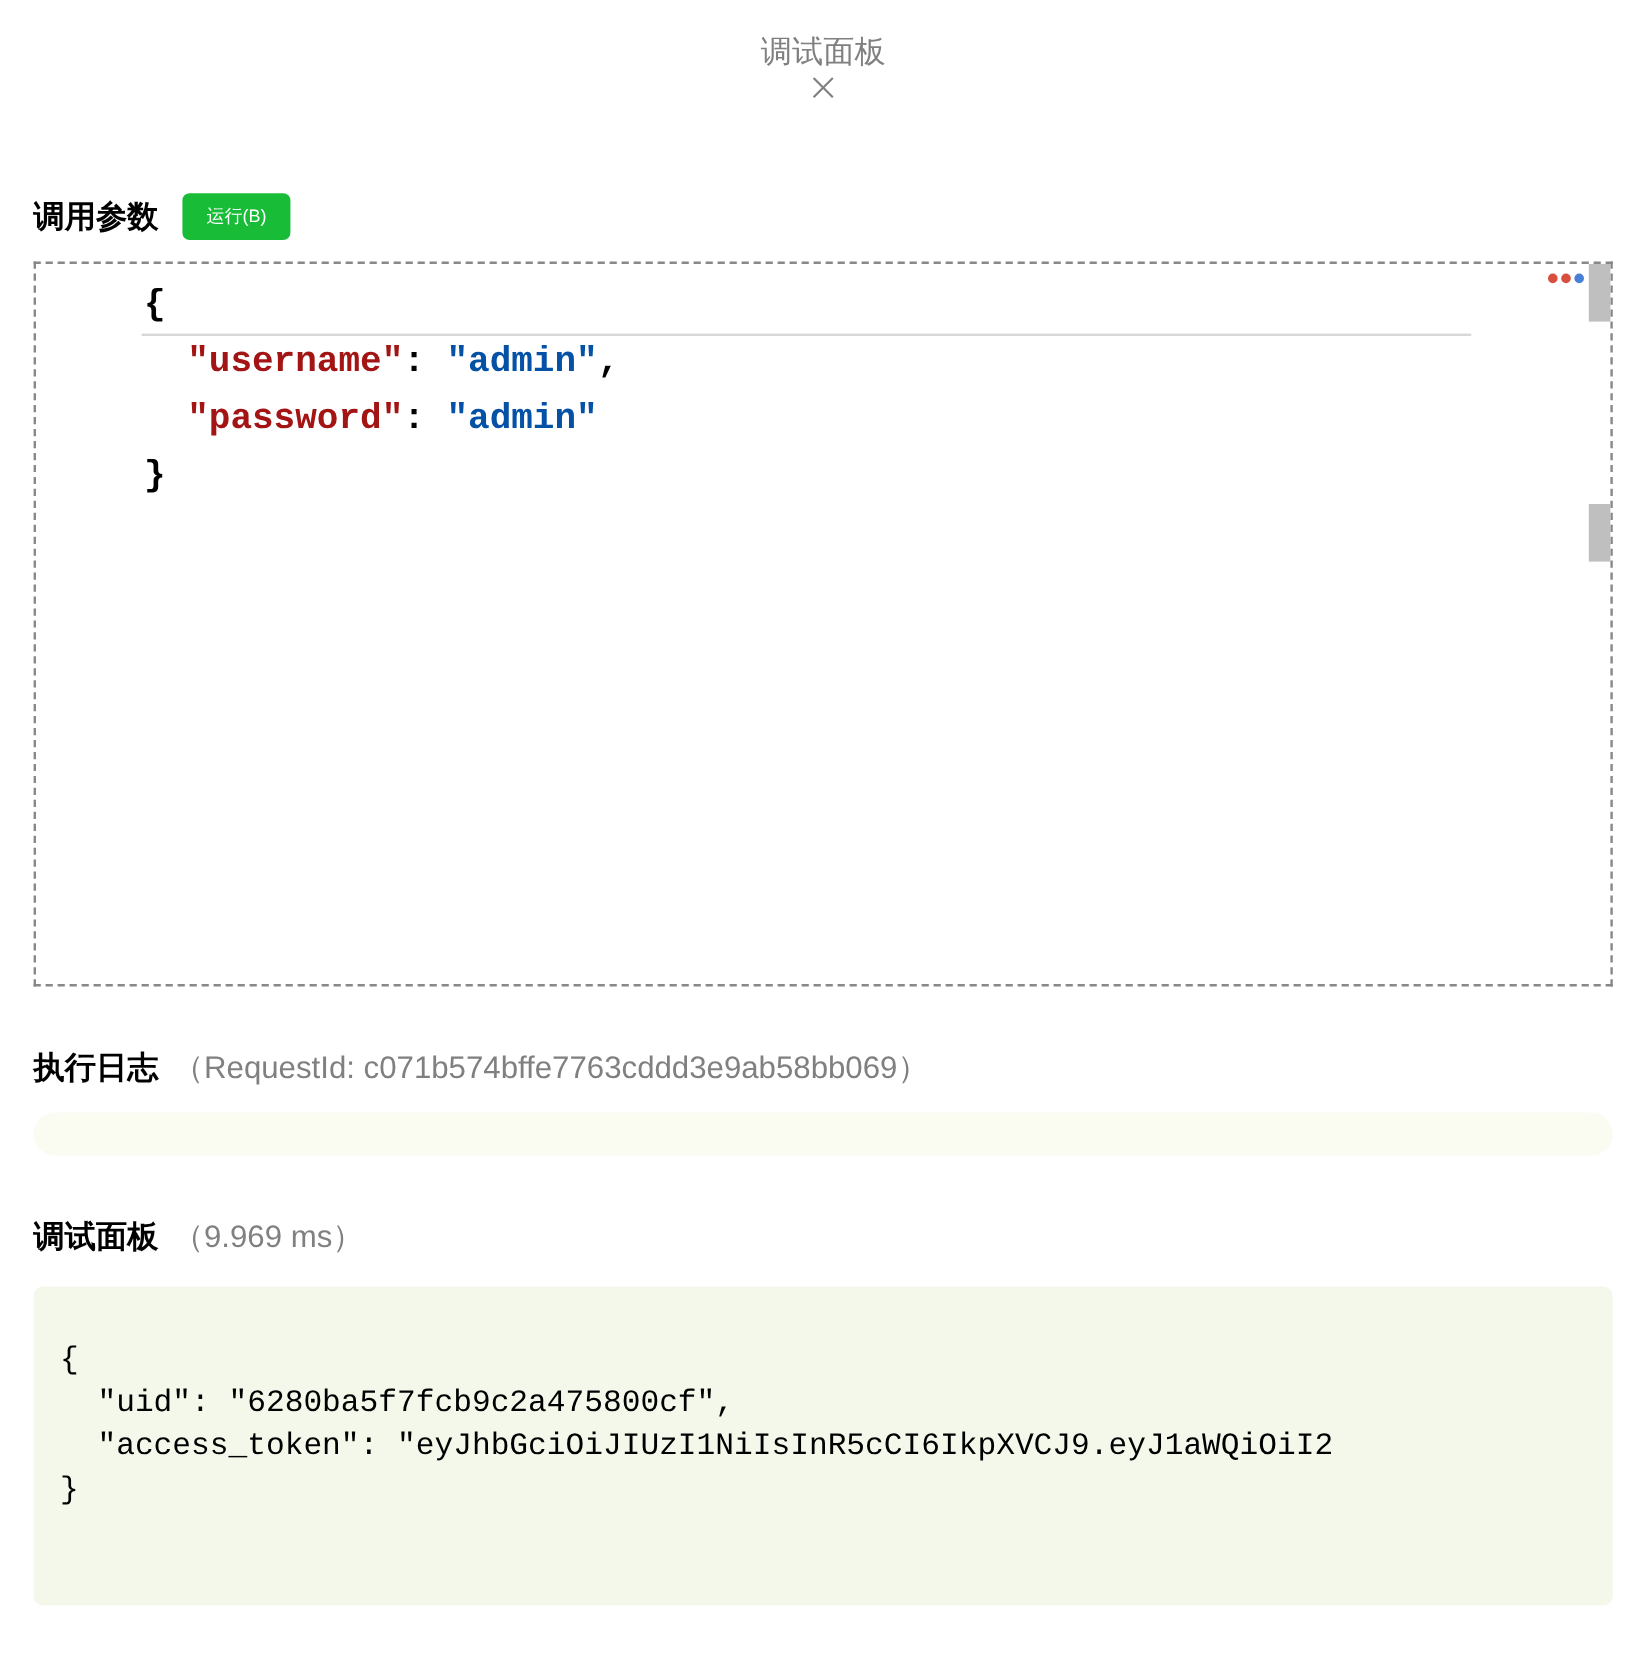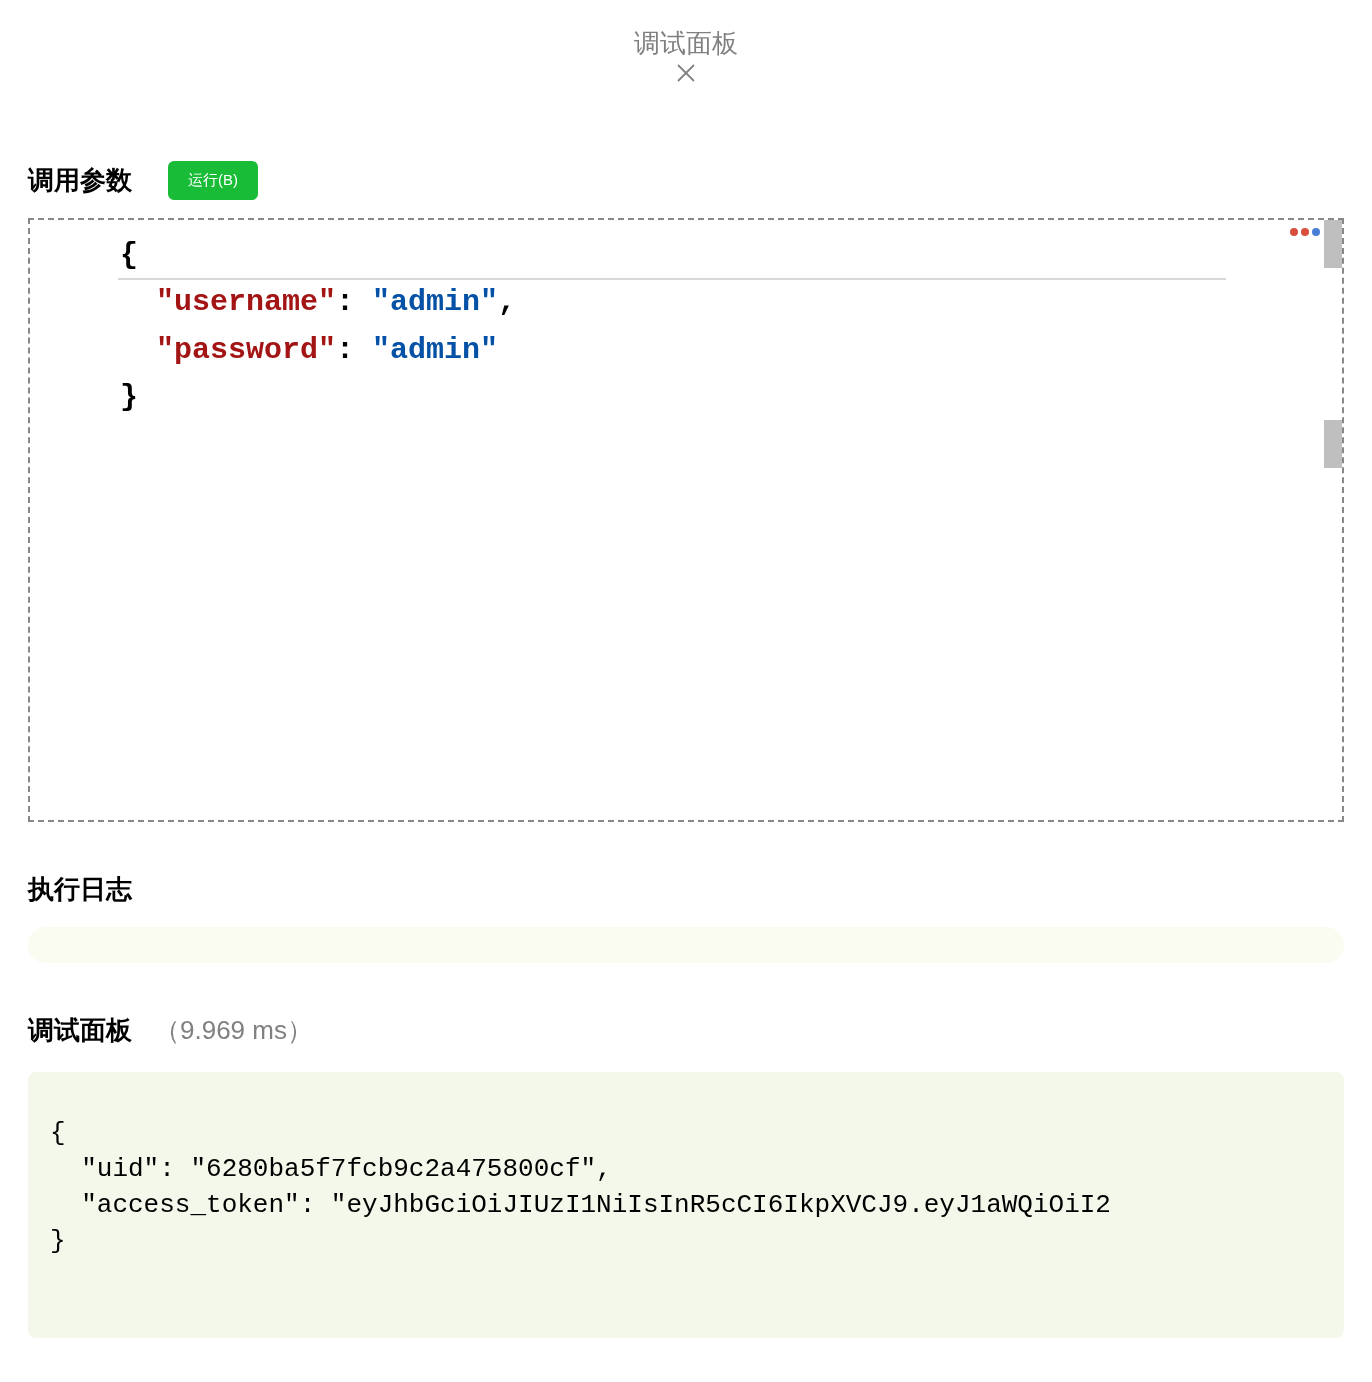--- a/index.html
+++ b/index.html
@@ -35,21 +35,21 @@
     .close-icon svg {
       width: 100%;
       height: 100%;
     }
     .section {
       padding: 0 28px;
     }
     .section-header {
       display: flex;
       align-items: center;
-      gap: 36px;
+      gap: 20px;
       margin-top: 56px;
       margin-bottom: 18px;
     }
     .section-title {
       font-size: 26px;
       font-weight: 600;
       color: #000;
     }
     .run-button {
       background: #18bc37;
@@ -148,21 +148,21 @@
       top: 0;
       height: 48px;
     }
     .thumb-2 {
       top: 200px;
       height: 48px;
     }
     .log-section {
       display: flex;
       align-items: baseline;
-      gap: 22px;
+      gap: 12px;
       margin-top: 50px;
       padding: 0 28px;
     }
     .log-title {
       font-size: 26px;
       font-weight: 600;
       color: #000;
     }
     .log-meta {
       font-size: 26px;
@@ -222,20 +222,23 @@
     </div>
     <div class="scrollbar-track">
       <div class="scrollbar-thumb thumb-1"></div>
       <div class="scrollbar-thumb thumb-2"></div>
     </div>
   </div>
 </div>
 
 <div class="log-section">
   <div class="log-title">执行日志</div>
+  <div class="log-meta">
+    <span>（RequestId: </span><span>c071b574bffe7763cddd3e9ab58bb069</span><span>）</span>
+  </div>
 </div>
 <div class="log-output"></div>
 
 <div class="log-section">
   <div class="log-title">调试面板</div>
   <div class="log-meta">
     <span>（</span><span>9.969 ms</span><span>）</span>
   </div>
 </div>
 <div class="result-output">{

